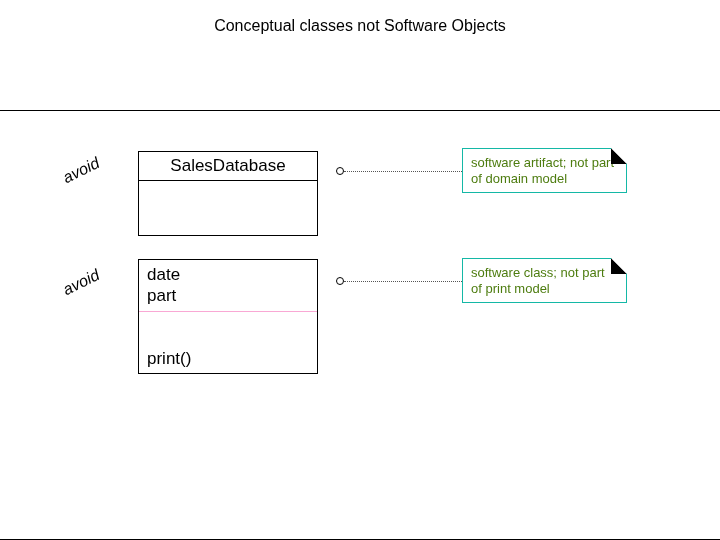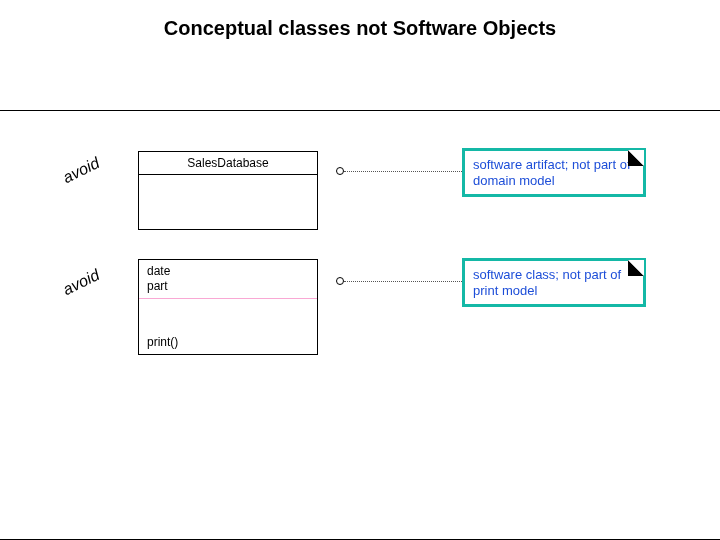--- a/index.html
+++ b/index.html
@@ -4,22 +4,22 @@
 <style>
   * { box-sizing: border-box; margin: 0; padding: 0; }
   body {
     width: 720px; height: 540px;
     background: #fff;
     font-family: Arial, Helvetica, sans-serif;
     position: relative; overflow: hidden;
   }
   .title {
     text-align: center;
-    font-weight: 700;
-    font-size: 20px;
+    font-weight: 400;
+    font-size: 16px;
     padding: 16px 60px 8px 60px;
     line-height: 1.2;
     color: #000;
   }
   .canvas {
     position: absolute;
     top: 110px; left: 0; right: 0; bottom: 0;
     border-top: 1px solid #000;
     border-bottom: 1px solid #000;
   }
@@ -29,42 +29,42 @@
     font-size: 16px;
     color: #000;
     transform: rotate(-26deg);
     transform-origin: left bottom;
   }
   .classbox {
     position: absolute;
     border: 1px solid #000;
     background: #fff;
     width: 180px;
-    font-size: 12px;
+    font-size: 17px;
     color: #000;
   }
   .class-name {
     text-align: center;
     padding: 4px 6px;
     border-bottom: 1px solid #000;
   }
   .class-section {
     padding: 4px 8px;
     border-bottom: 1px solid #f9a8d4;
     min-height: 22px;
   }
   .class-section:last-child { border-bottom: none; margin-top: 32px; }
   .note {
     position: absolute;
-    width: 184px;
+    width: 165px;
     background: #fff;
-    border: 3px solid #14b8a6;
+    border: 1px solid #14b8a6;
     font-size: 13px;
     padding: 6px 8px 6px 8px;
-    color: #1d4ed8;
+    color: #4d7c0f;
     line-height: 1.2;
   }
   .note::before {
     content: "";
     position: absolute;
     top: -1px; right: -1px;
     width: 16px; height: 16px;
     background: #000;
     clip-path: polygon(0 0, 100% 100%, 0 100%);
   }

